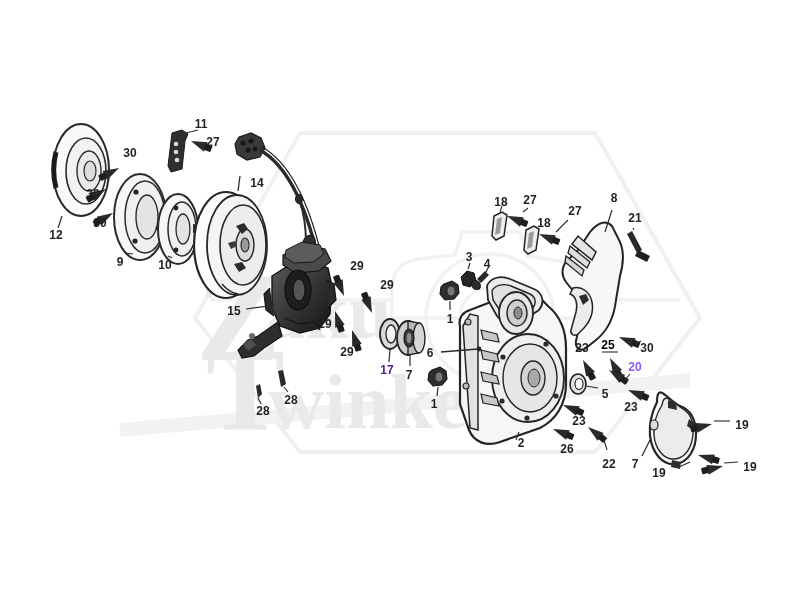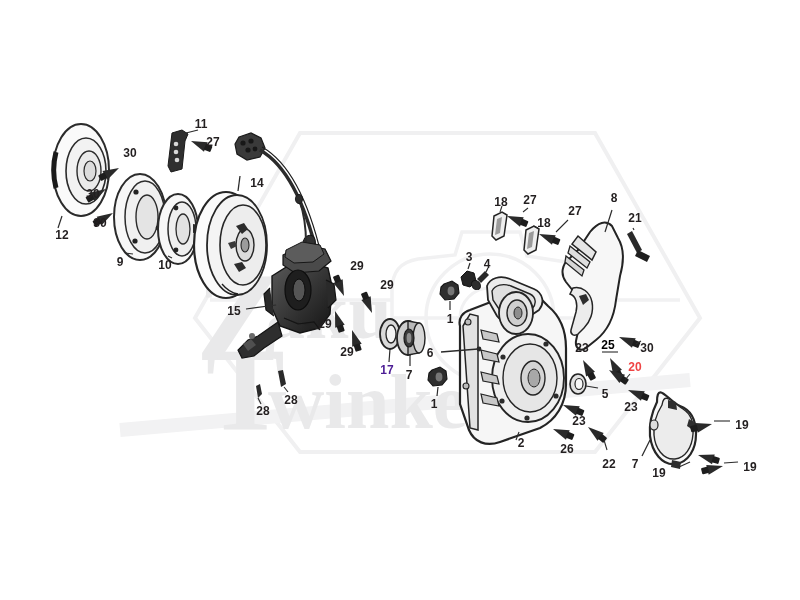--- a/index.html
+++ b/index.html
@@ -410,21 +410,21 @@
       <path d="M690 462 L679 467" stroke="#2b2b2b" stroke-width="1.1" fill="none"></path>
       <g transform="translate(723,466) rotate(-14)">
           <use href="#boltL"></use>
         </g>
       <path d="M724 463 L738 462" stroke="#2b2b2b" stroke-width="1.1" fill="none"></path>
     </g>
 
   </svg>
 
   <div class="callout-layer" id="callout-layer">
-      <div class="callout" style="left: 62px; top: 235px; color: rgb(35, 31, 32);">12</div>
+      <div class="callout" style="left: 56px; top: 235px; color: rgb(35, 31, 32);">12</div>
       <div class="callout" style="left: 130px; top: 153px; color: rgb(35, 31, 32);">30</div>
       <div class="callout" style="left: 93px; top: 194px; color: rgb(35, 31, 32);">30</div>
       <div class="callout" style="left: 100px; top: 223px; color: rgb(35, 31, 32);">30</div>
       <div class="callout" style="left: 120px; top: 262px; color: rgb(35, 31, 32);">9</div>
       <div class="callout" style="left: 165px; top: 265px; color: rgb(35, 31, 32);">10</div>
       <div class="callout" style="left: 201px; top: 124px; color: rgb(35, 31, 32);">11</div>
       <div class="callout" style="left: 213px; top: 142px; color: rgb(35, 31, 32);">27</div>
       <div class="callout" style="left: 257px; top: 183px; color: rgb(35, 31, 32);">14</div>
       <div class="callout" style="left: 234px; top: 311px; color: rgb(35, 31, 32);">15</div>
       <div class="callout" style="left: 357px; top: 266px; color: rgb(35, 31, 32);">29</div>
@@ -443,21 +443,21 @@
       <div class="callout" style="left: 521px; top: 443px; color: rgb(35, 31, 32);">2</div>
       <div class="callout" style="left: 501px; top: 202px; color: rgb(35, 31, 32);">18</div>
       <div class="callout" style="left: 530px; top: 200px; color: rgb(35, 31, 32);">27</div>
       <div class="callout" style="left: 544px; top: 223px; color: rgb(35, 31, 32);">18</div>
       <div class="callout" style="left: 575px; top: 211px; color: rgb(35, 31, 32);">27</div>
       <div class="callout" style="left: 614px; top: 198px; color: rgb(35, 31, 32);">8</div>
       <div class="callout" style="left: 635px; top: 218px; color: rgb(35, 31, 32);">21</div>
       <div class="callout" style="left: 582px; top: 348px; color: rgb(35, 31, 32);">23</div>
       <div class="callout" style="left: 608px; top: 345px; color: #000000;">25</div>
       <div class="callout" style="left: 647px; top: 348px; color: rgb(35, 31, 32);">30</div>
-      <div class="callout" style="left: 635px; top: 367px; color: #ef4444;">20</div>
+      <div class="callout" style="left: 635px; top: 367px; color: #8b5cf6;">20</div>
       <div class="callout" style="left: 605px; top: 394px; color: rgb(35, 31, 32);">5</div>
       <div class="callout" style="left: 631px; top: 407px; color: rgb(35, 31, 32);">23</div>
       <div class="callout" style="left: 579px; top: 421px; color: rgb(35, 31, 32);">23</div>
       <div class="callout" style="left: 567px; top: 449px; color: rgb(35, 31, 32);">26</div>
       <div class="callout" style="left: 609px; top: 464px; color: rgb(35, 31, 32);">22</div>
       <div class="callout" style="left: 635px; top: 464px; color: rgb(35, 31, 32);">7</div>
       <div class="callout" style="left: 742px; top: 425px; color: rgb(35, 31, 32);">19</div>
       <div class="callout" style="left: 659px; top: 473px; color: rgb(35, 31, 32);">19</div>
       <div class="callout" style="left: 750px; top: 467px; color: rgb(35, 31, 32);">19</div>
     </div>

